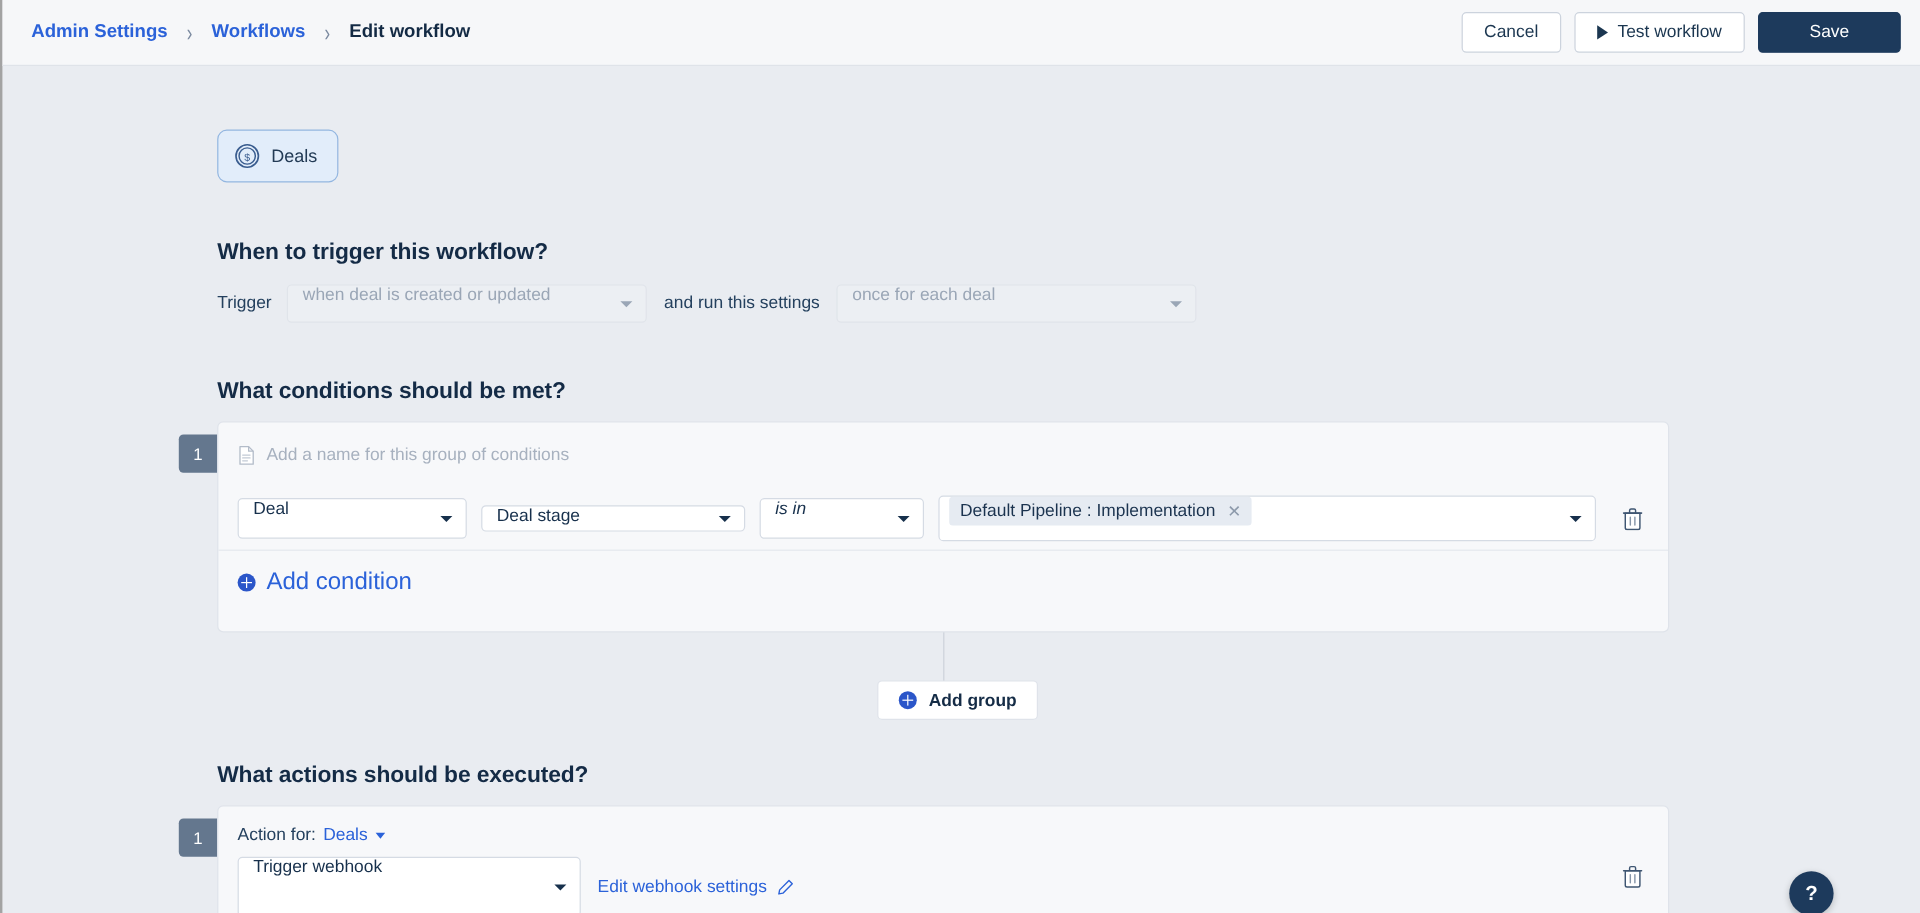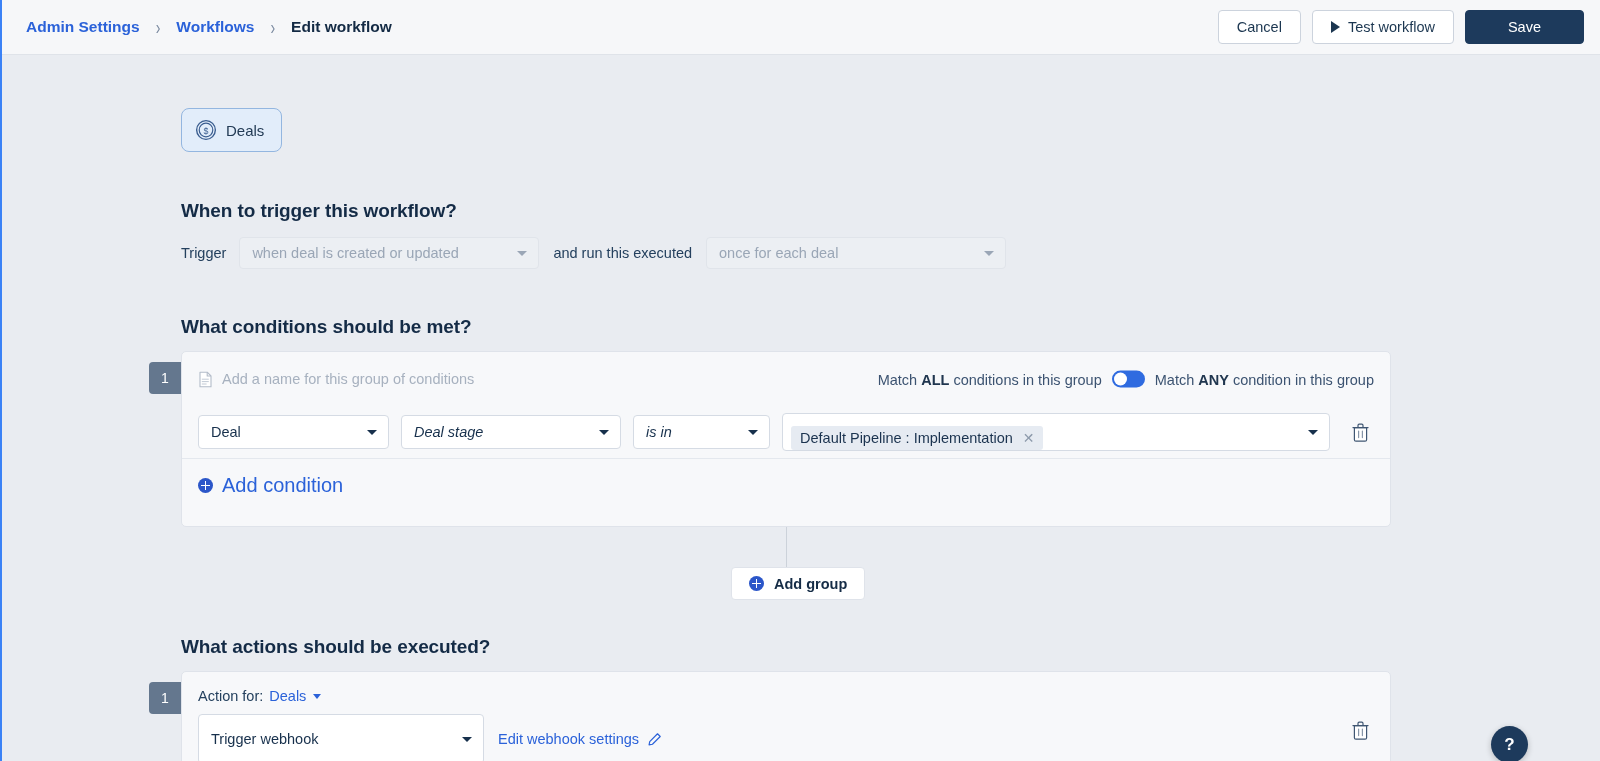--- a/index.html
+++ b/index.html
@@ -8,21 +8,21 @@
     width: 1600px; height: 761px;
     font-family: "Liberation Sans", sans-serif;
     background: #e9ecf1;
     overflow: hidden;
     color: #16304b;
   }
   #app {
     position: relative;
     width: 1600px; height: 761px;
     background: #e9ecf1;
-    border-left: 2px solid #3b82f6;
+    border-left: 2px solid #a3a3a3;
     overflow: hidden;
   }
 
   
   .topbar {
     position: relative;
     height: 55px;
     background: #f6f7f9;
     border-bottom: 1px solid #dfe3e9;
     display: flex;
@@ -125,21 +125,20 @@
     position: absolute;
     left: 179px; top: 182px;
     display: flex;
     align-items: center;
     gap: 0;
   }
   .trigger-label { font-size: 14.5px; color: #24405e; margin-right: 13px; }
   .sel {
     position: relative;
     display: flex;
-    align-items: center;
     height: 32px;
     border: 1px solid #d5dbe4;
     border-radius: 4px;
     background: #ffffff;
     font-size: 14.5px;
     color: #17304c;
     padding: 0 30px 0 12px;
     cursor: pointer;
     white-space: nowrap;
   }
@@ -232,31 +231,31 @@
   
   .cond-row {
     position: relative;
     display: flex;
     align-items: center;
     gap: 12px;
     padding: 0 16px;
     height: 52px;
   }
   .sel-field { width: 191px; height: 34px; }
-  .sel-attr  { width: 220px; height: 34px; font-style: italic; }
+  .sel-attr  { width: 220px; height: 22px; }
   .sel-op    { width: 137px; height: 34px; font-style: italic; }
   .token-box {
     position: relative;
     flex: 1;
     height: 38px;
     border: 1px solid #d5dbe4;
     border-radius: 4px;
     background: #ffffff;
     display: flex;
-    align-items: flex-end;
+    align-items: flex-start;
     padding: 0 30px 0 8px;
     cursor: pointer;
   }
   .token {
     display: inline-flex;
     align-items: center;
     gap: 10px;
     height: 24px;
     padding: 0 8px 0 9px;
     background: #e6ebf2;
@@ -435,48 +434,41 @@
     </div>
 
     <div class="sec-title" id="h-trigger">When to trigger this workflow?</div>
 
     <div class="trigger-row">
       <span class="trigger-label">Trigger</span>
       <div class="sel sel-trigger disabled">
         <span>when deal is created or updated</span>
         <span class="caret"></span>
       </div>
-      <span class="mid-label">and run this executed</span>
+      <span class="mid-label">and run this settings</span>
       <div class="sel sel-run disabled">
         <span>once for each deal</span>
         <span class="caret"></span>
       </div>
     </div>
 
     <div class="sec-title" id="h-conditions">What conditions should be met?</div>
 
     <div class="num-badge" style="left:147px; top:307px;">1</div>
 
     <div class="card" id="conditions-card">
       <div class="card-head">
         <div class="grp-name">
           <svg class="doc-icon" viewBox="0 0 15 17">
             <path d="M2 1.2h7.2L13 5v10.8H2z" fill="#ffffff" stroke="#b3bcc9" stroke-width="1.1" stroke-linejoin="round"></path>
             <path d="M9.2 1.2V5H13" fill="none" stroke="#b3bcc9" stroke-width="1.1" stroke-linejoin="round"></path>
             <path d="M4.2 8.2h6.2M4.2 10.6h6.2M4.2 13h4" stroke="#c2cad5" stroke-width="1" stroke-linecap="round"></path>
           </svg>
           <span class="grp-name-text">Add a name for this group of conditions</span>
         </div>
-        <div class="match-wrap">
-          <span><span>Match</span> <b>ALL</b> <span>conditions in this group</span></span>
-          <div class="toggle">
-            <div class="knob"></div>
-          </div>
-          <span><span>Match</span> <b>ANY</b> <span>condition in this group</span></span>
-        </div>
       </div>
 
       <div class="cond-row">
         <div class="sel sel-field">
           <span>Deal</span>
           <span class="caret"></span>
         </div>
         <div class="sel sel-attr">
           <span>Deal stage</span>
           <span class="caret"></span>

